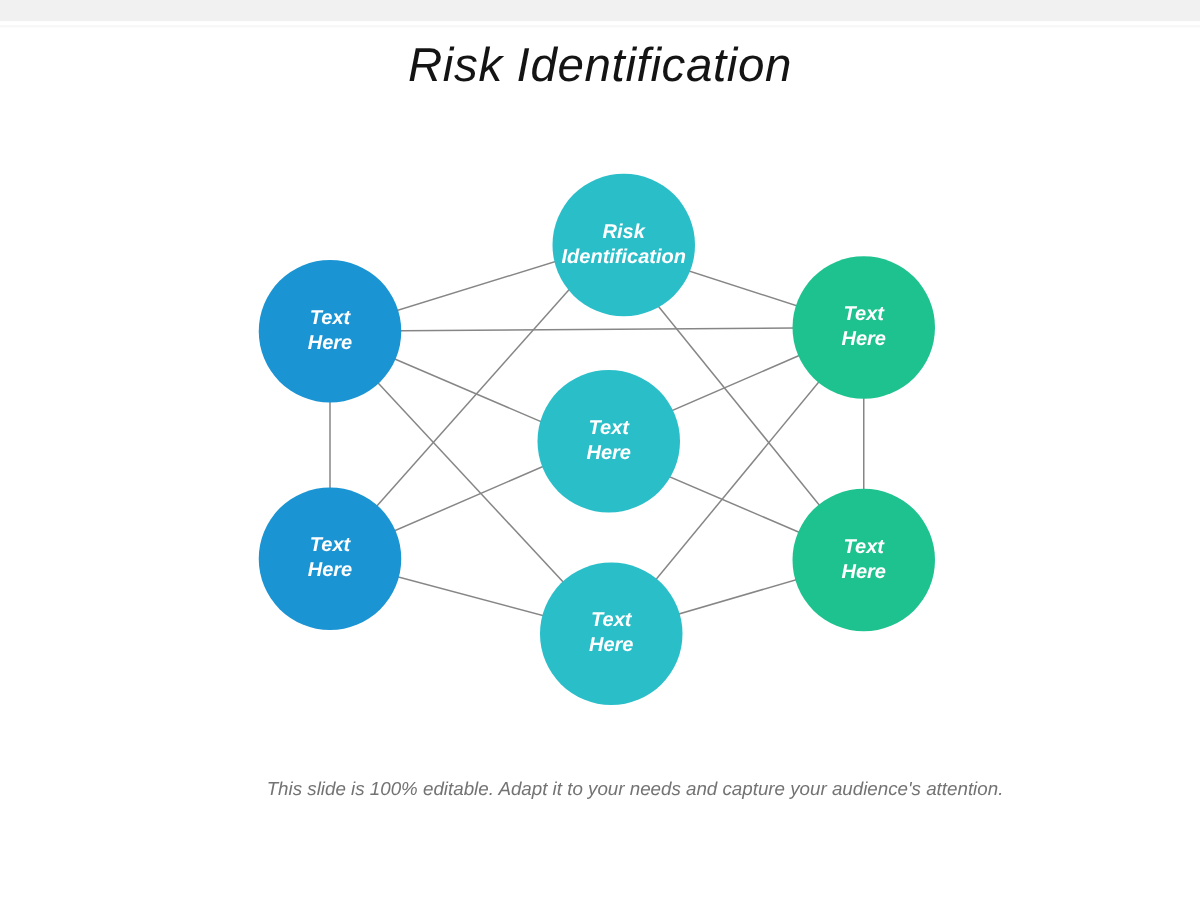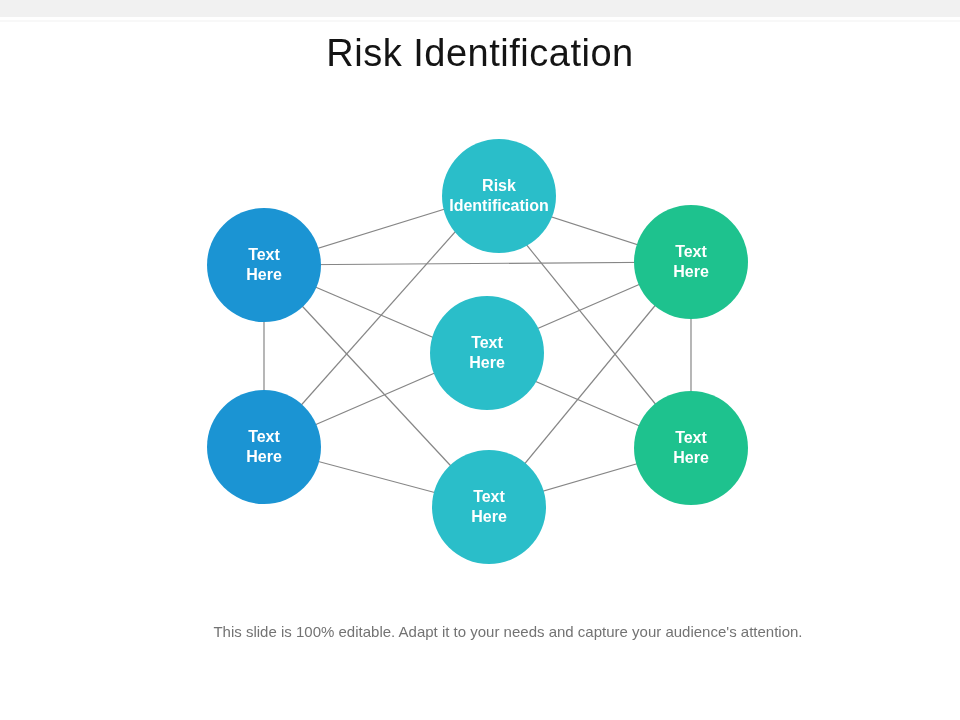--- a/index.html
+++ b/index.html
@@ -68,21 +68,21 @@
     width: 960px;
     margin: 12px;
     text-align: center;
     font-size: 15px;
     color: #737373;
   }
 </style>
 </head>
 <body>
 
-<div class="slide" style="background: rgb(255, 255, 255);">
+<div class="slide" style="background: rgb(255, 255, 255); font-style: italic;">
 
   <div class="top-strip" style="background: rgb(241, 241, 241);"></div>
   <div class="top-strip-faint"></div>
 
   <h1 class="title" style="color: rgb(20, 20, 20);">Risk Identification</h1>
 
   <div class="diagram">
     <svg class="edges-svg" id="edges-svg" width="960" height="720" viewBox="0 0 960 720">
         <line x1="487" y1="196" x2="264" y2="265" stroke="#868686" stroke-width="1.2"></line>
         <line x1="487" y1="196" x2="691" y2="262" stroke="#868686" stroke-width="1.2"></line>

